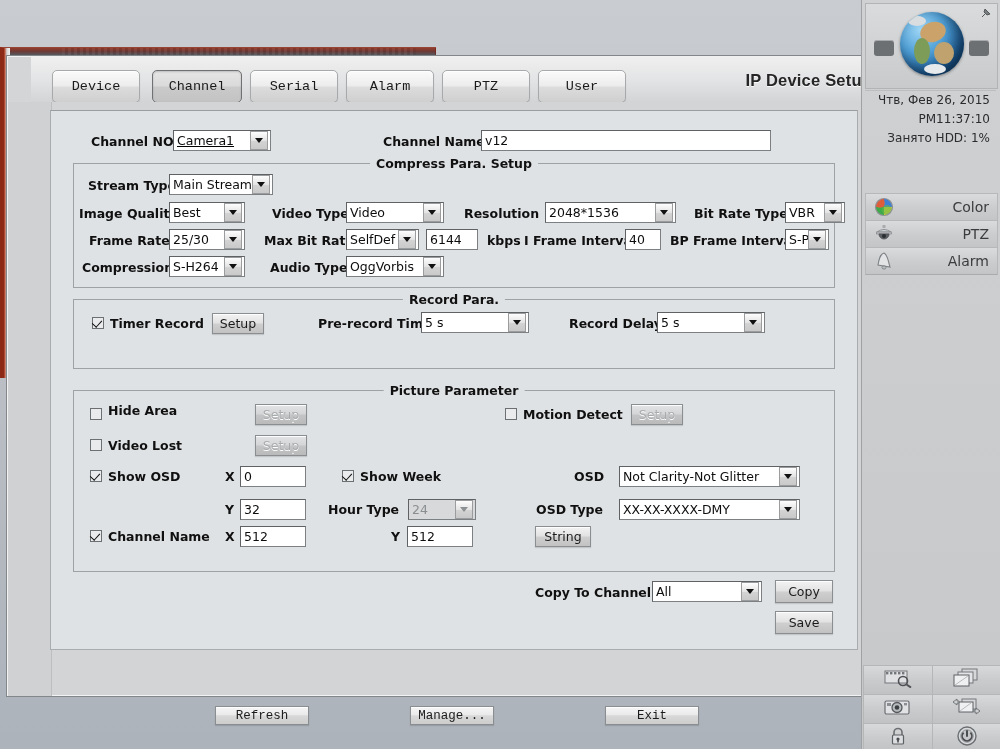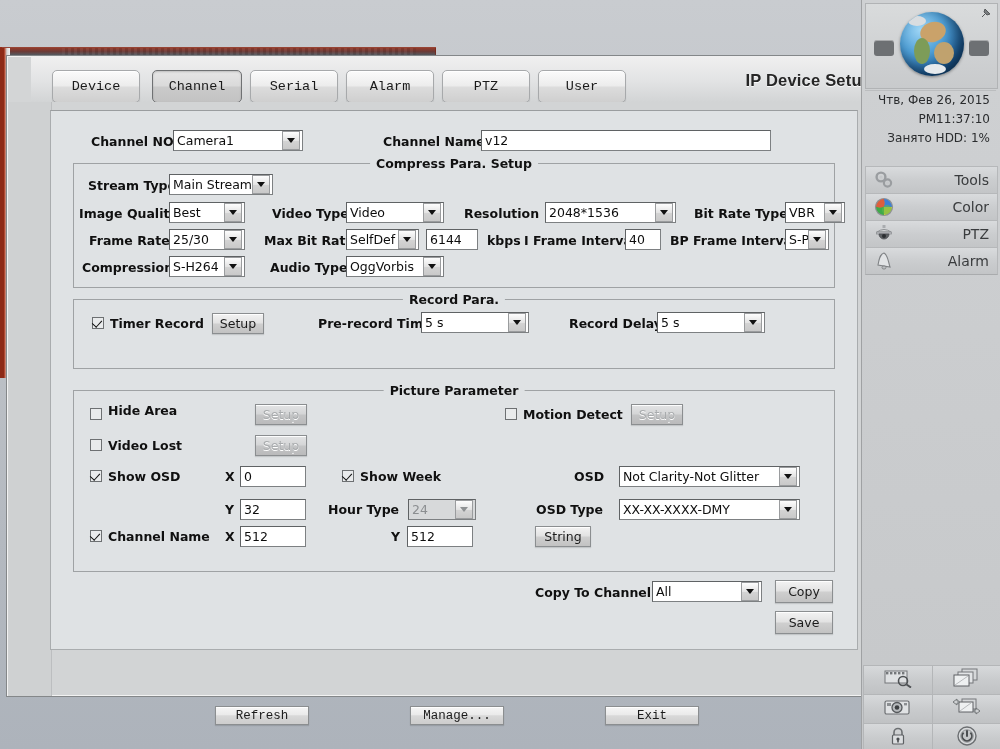--- a/index.html
+++ b/index.html
@@ -240,21 +240,21 @@
   </div>
 
   <div id="apptitle" style="top:15px;">IP Device Setup</div>
 
   <div id="body">
     <div id="leftpad"></div>
 
     <div id="panel">
 
       <div class="lbl" style="left:40px;top:23px;">Channel NO</div>
-      <div class="combo" style="left:122px;top:19px;width:130px;">
+      <div class="combo" style="left:122px;top:19px;width:98px;text-decoration:underline;">
         <span class="txt">Camera1</span>
         <span class="arw"></span>
       </div>
 
       <div class="lbl" style="left:332px;top:23px;">Channel Name</div>
       <div class="input" style="left:430px;top:19px;width:290px;">
         <span>v12</span>
       </div>
 
       <div class="group" style="left:22px;top:52px;width:760px;height:123px;">
@@ -419,21 +419,21 @@
         <span>Copy</span>
       </div>
       <div class="btn" style="left:724px;top:500px;width:58px;height:23px;">
         <span>Save</span>
       </div>
     </div>
 
     <div class="btn wide" style="left:207px;top:604px;width:94px;height:19px;">
       <span>Refresh</span>
     </div>
-    <div class="btn wide" style="left:402px;top:604px;width:94px;height:19px;">
+    <div class="btn wide" style="left:402px;top:604px;width:84px;height:19px;">
       <span>Manage...</span>
     </div>
     <div class="btn wide" style="left:597px;top:604px;width:94px;height:19px;">
       <span>Exit</span>
     </div>
   </div>
 </div>
 
 <div id="side">
 
@@ -453,31 +453,20 @@
         </svg>
     </div>
   </div>
 
   <div id="clockbox">
     <div class="clockline" style="top:2px;">Чтв, Фев 26, 2015</div>
     <div class="clockline" style="top:21px;">PM11:37:10</div>
     <div class="clockline" style="top:40px;">Занято HDD: 1%</div>
   </div>
 
-  <div class="sitem" style="top:166px;">
-    <span class="sicon">
-      <svg width="20" height="20" viewBox="0 0 20 20">
-        <circle cx="7" cy="7" r="4.4" fill="none" stroke="#9a9da0" stroke-width="2.4"></circle>
-        <circle cx="7" cy="7" r="1.6" fill="#c6c8ca"></circle>
-        <circle cx="13.5" cy="13" r="3.6" fill="none" stroke="#9a9da0" stroke-width="2.2"></circle>
-        <circle cx="13.5" cy="13" r="1.3" fill="#c6c8ca"></circle>
-      </svg>
-    </span>
-    <span class="slabel">Tools</span>
-  </div>
 
   <div class="sitem" style="top:193px;">
     <span class="sicon">
       <svg width="20" height="20" viewBox="0 0 20 20">
         <defs>
           <clipPath id="cc">
               <circle cx="10" cy="10" r="8.5"></circle>
             </clipPath>
         </defs>
         <g clip-path="url(#cc)">

